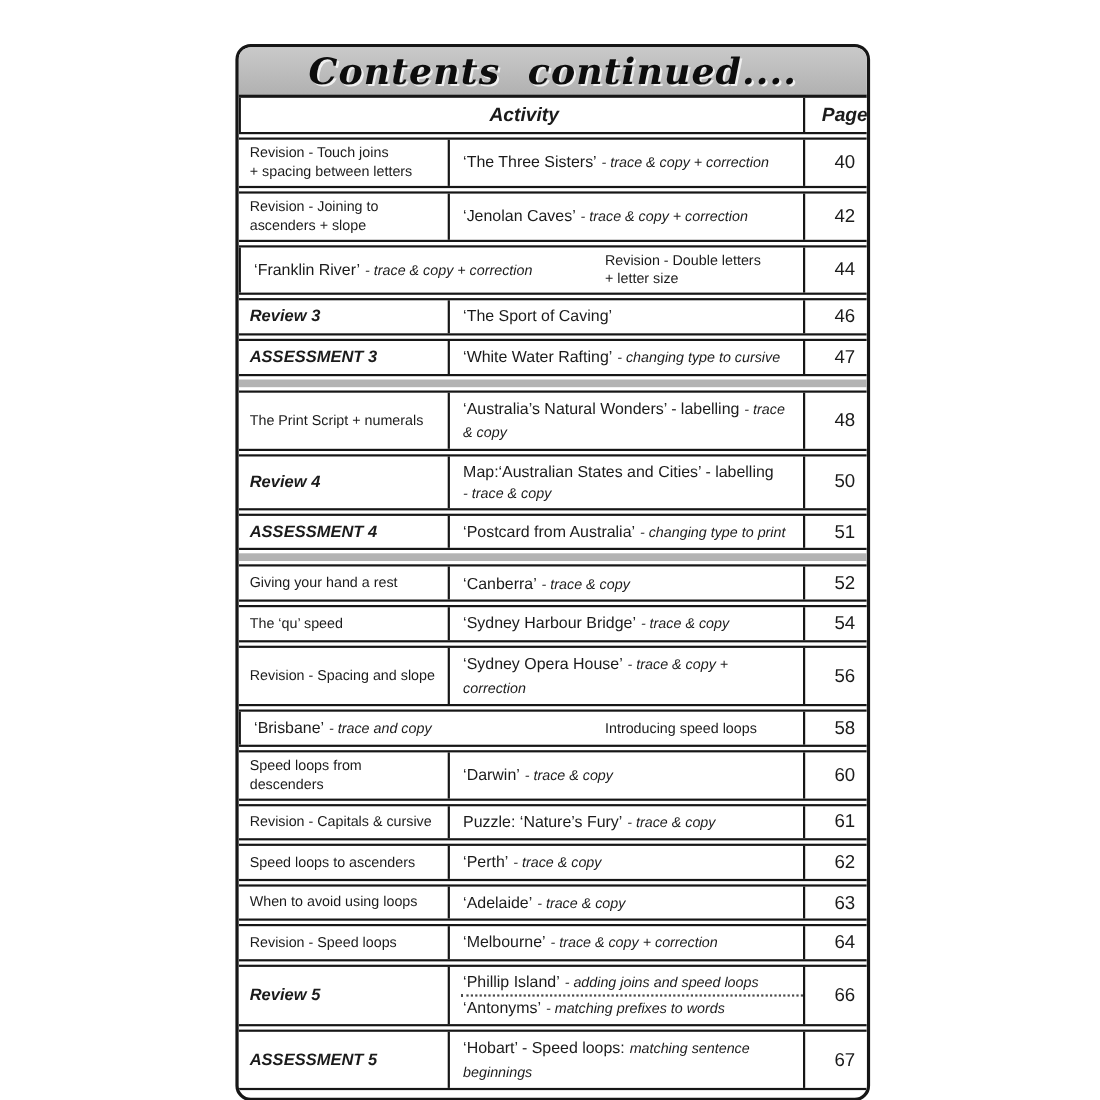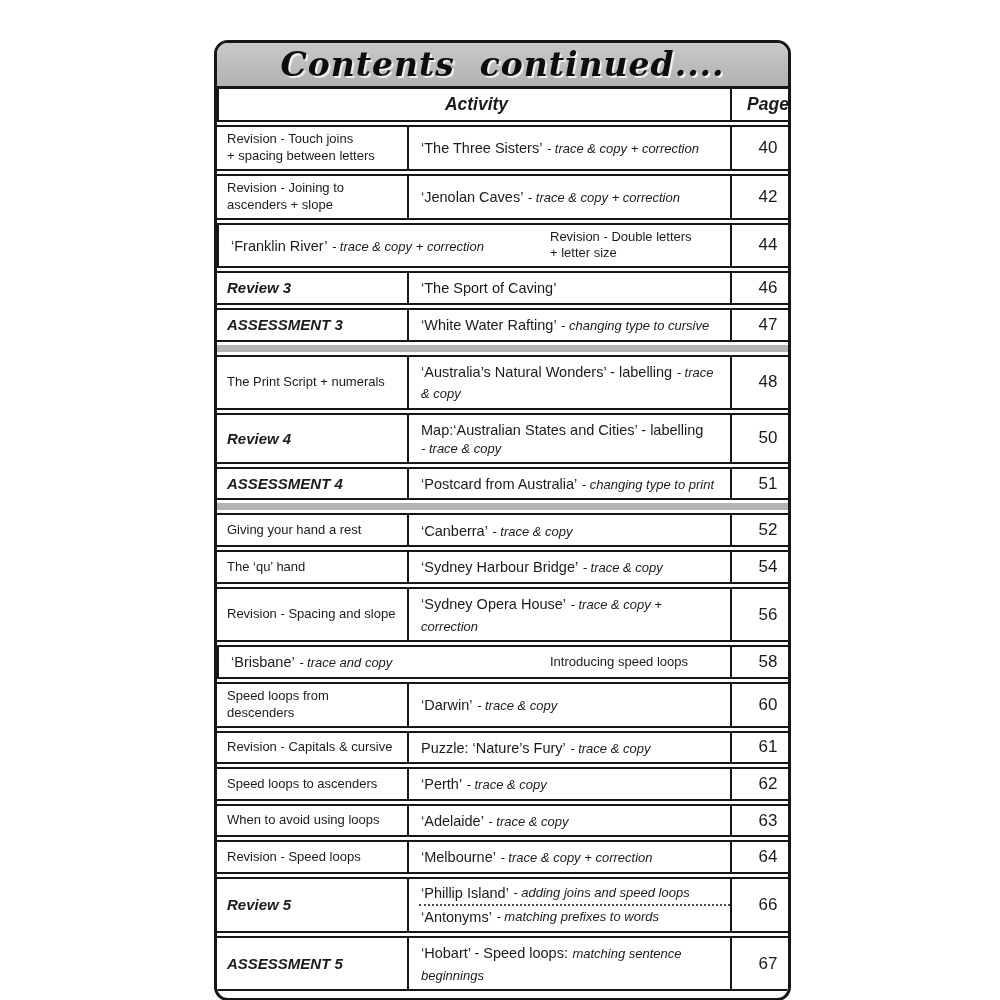--- a/index.html
+++ b/index.html
@@ -164,21 +164,21 @@
     <div class="cell activity">
         <div class="atext"><span class="aname">‘Canberra’</span> <span class="adesc">- trace &amp; copy</span></div>
       </div>
     <div class="cell pagec">
         <span>52</span>
       </div>
   </div>
 
   <div class="row mh30">
     <div class="cell skill">
-        <span class="stext">The ‘qu’ hand</span>
+        <span class="stext">The ‘qu’ speed</span>
       </div>
     <div class="cell activity">
         <div class="atext"><span class="aname">‘Sydney Harbour Bridge’</span> <span class="adesc">- trace &amp; copy</span></div>
       </div>
     <div class="cell pagec">
         <span>54</span>
       </div>
   </div>
 
   <div class="row mh30">

